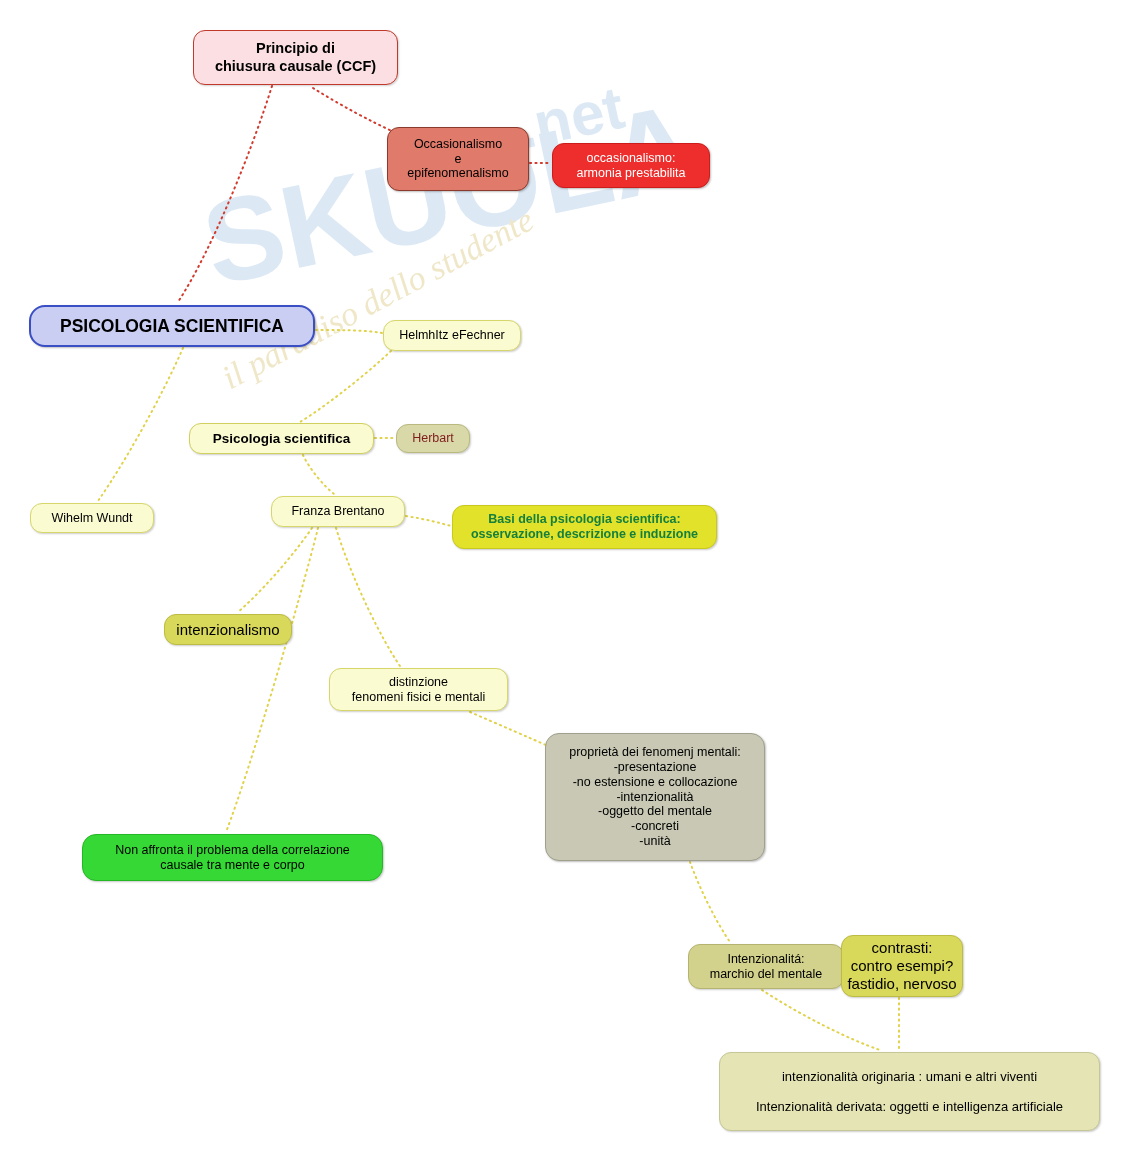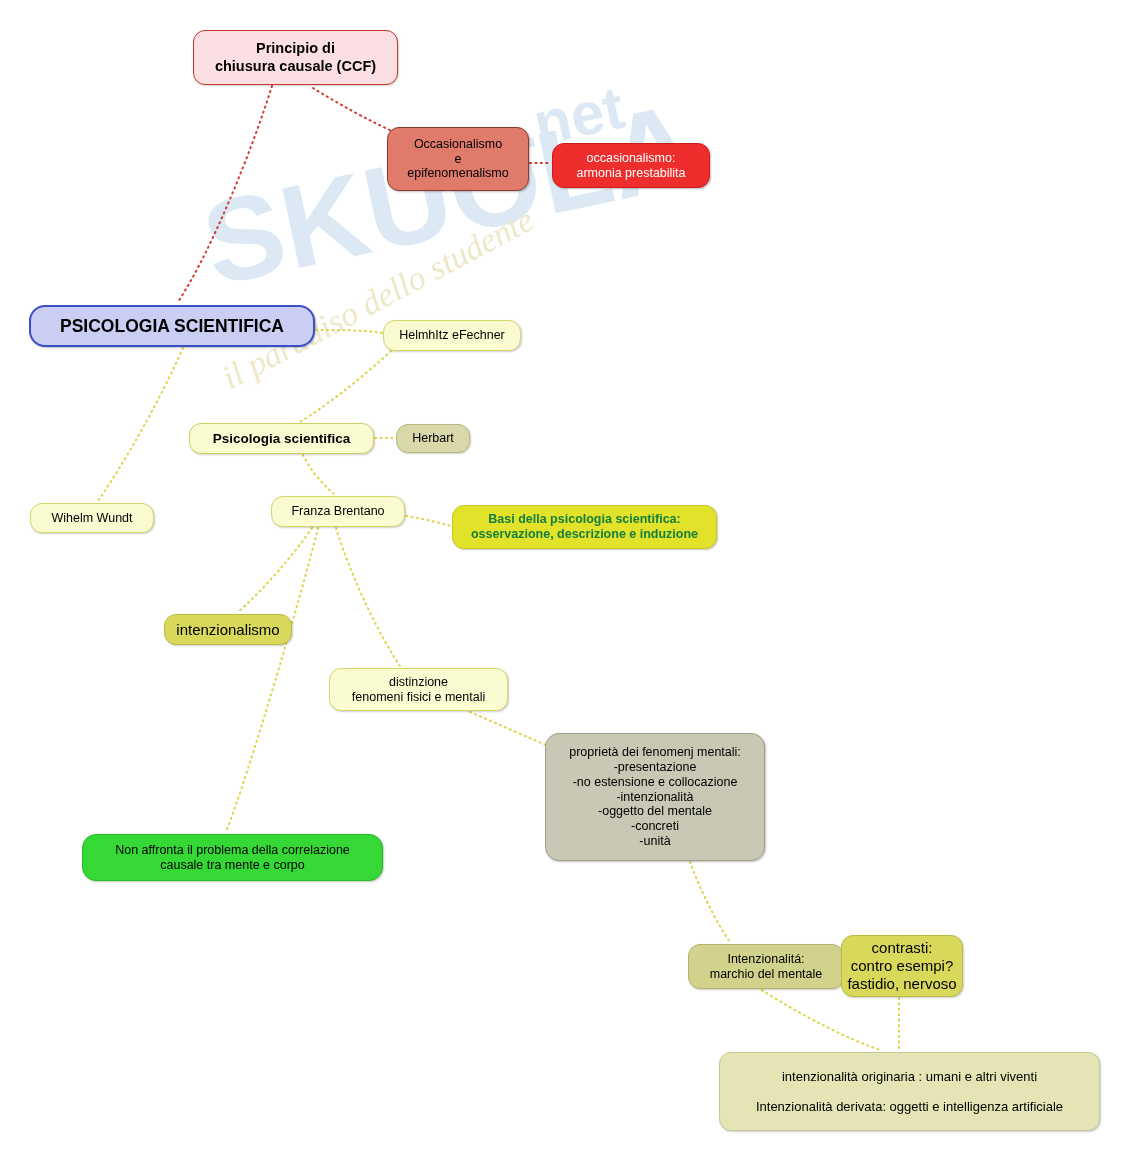--- a/index.html
+++ b/index.html
@@ -94,21 +94,21 @@
     font-size: 13.5px;
     font-weight: bold;
     color: #000;
     box-shadow: 1px 1px 2px rgba(0,0,0,0.2);
   }
   .n-khaki {
     background: #d8d8a8;
     border: 1.2px solid #b9b980;
     border-radius: 12px;
     font-size: 12.5px;
-    color: #000000;
+    color: #7f1d1d;
     box-shadow: 1px 1px 2px rgba(0,0,0,0.2);
   }
   .n-yellow {
     background: #e2e22a;
     border: 1px solid #c8c81e;
     border-radius: 12px;
     font-size: 12.5px;
     font-weight: bold;
     color: #15803d;
     box-shadow: 1px 1px 2px rgba(0,0,0,0.22);

